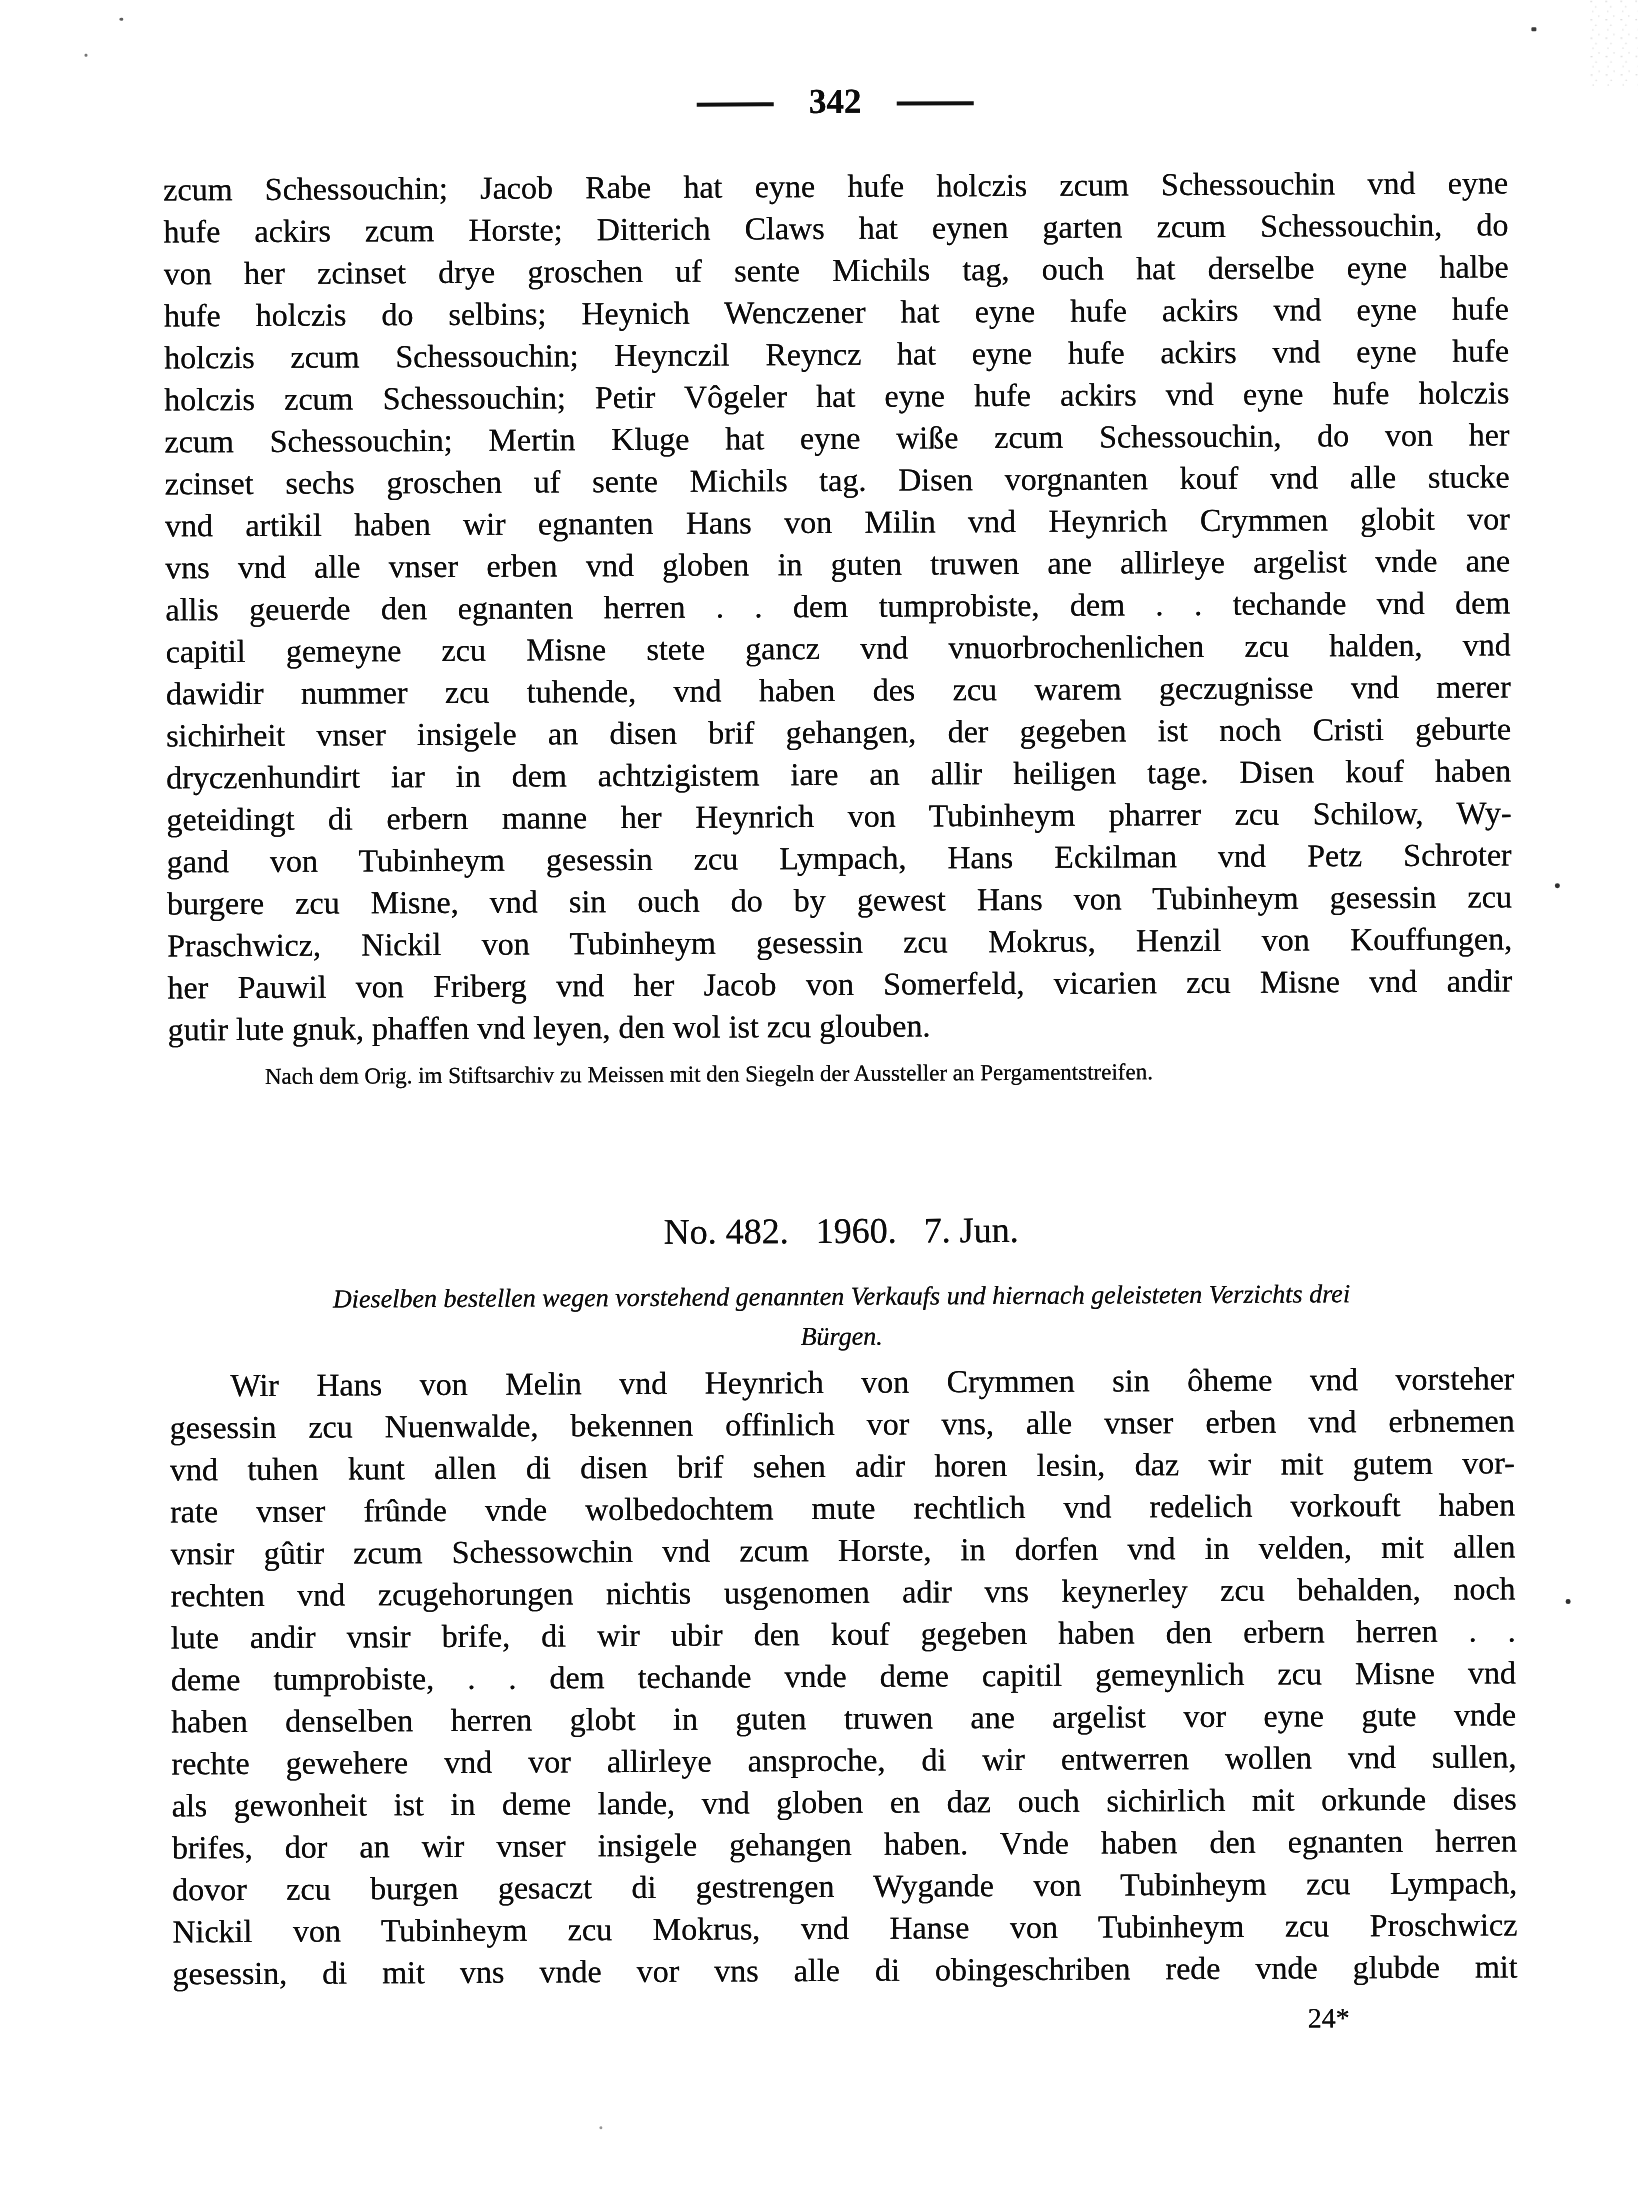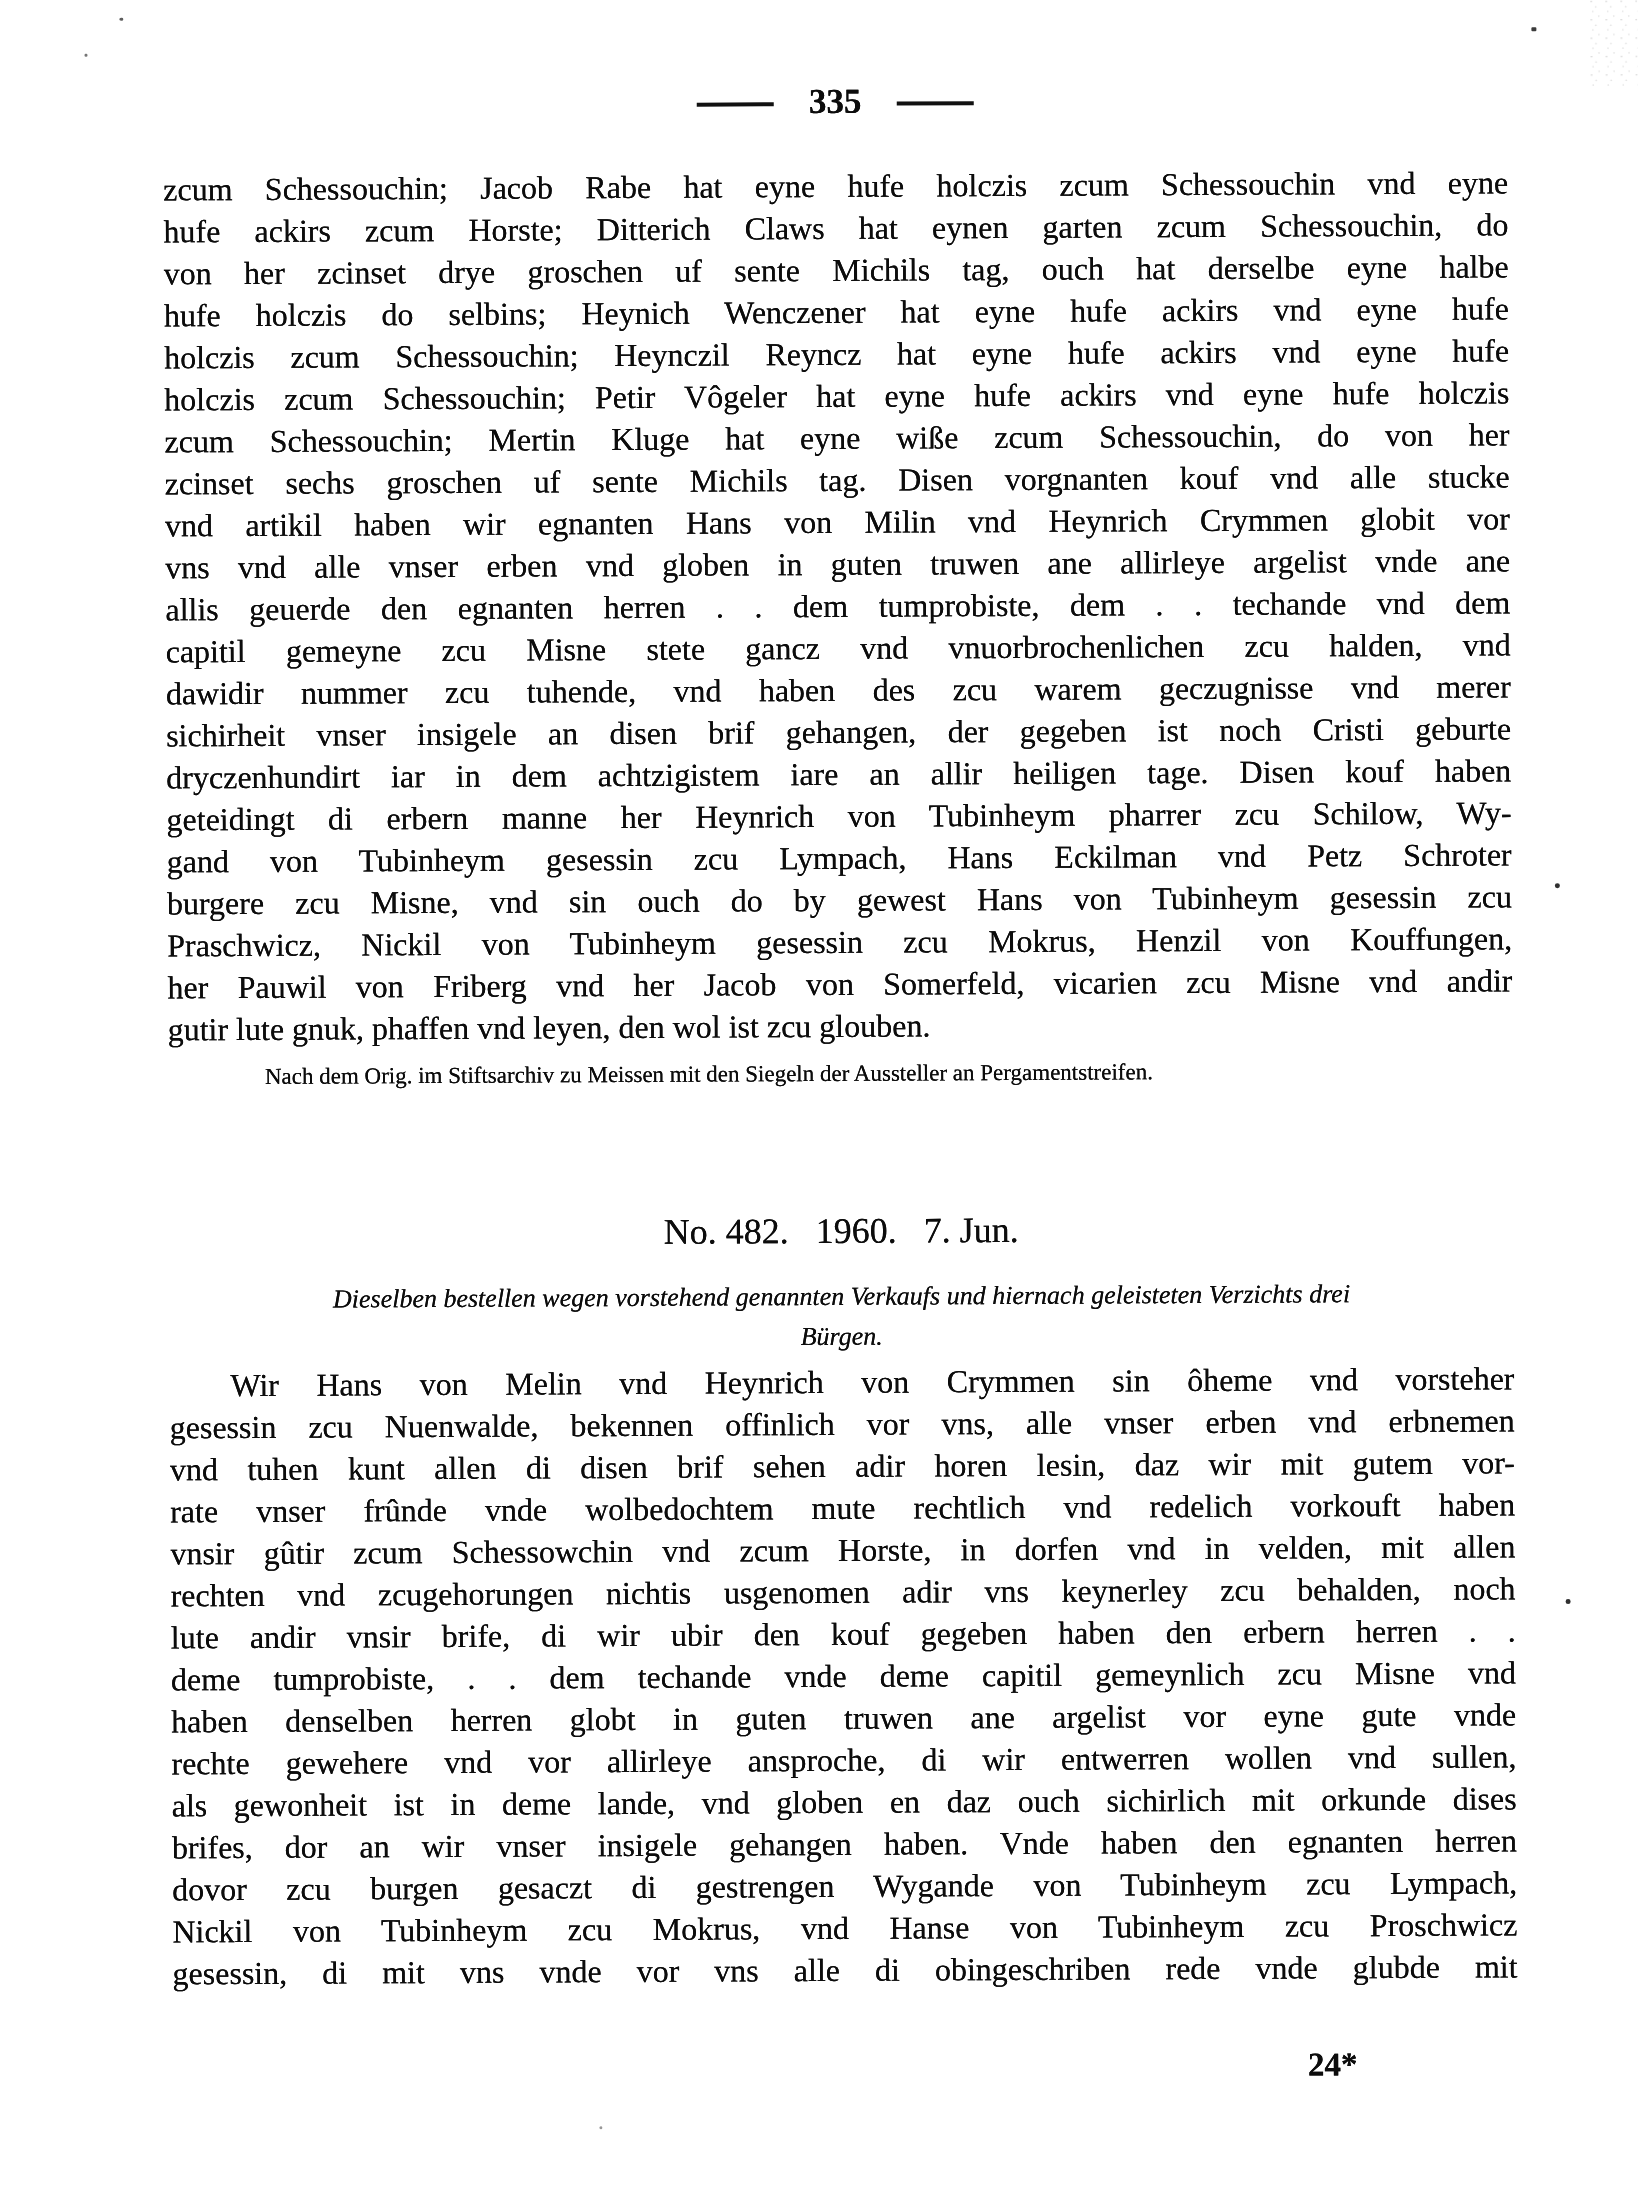--- a/index.html
+++ b/index.html
@@ -58,23 +58,22 @@
     top: 1277px;
     font-style: italic;
     font-size: 26px; line-height: 40px;
     text-align: center;
     text-shadow: 0 0 0.3px currentColor;
   }
 
   
   .signature-mark {
     position: absolute; left: 1303px; top: 2005px;
-    font-size: 33px; font-weight: bold;
+    font-size: 28px; font-weight: normal;
     text-shadow: 0 0 0.5px currentColor;
-    margin-top: 44px;
   }
 
   
   .speck { position: absolute; background: #1a1a1a; border-radius: 50%; }
   .speck-a { left: 1537px; top: 31px;  width: 5.4px; height: 3.8px; opacity: .85; border-radius: 1.1px; }
   .speck-b { left: 1556px; top: 887px; width: 4.9px;  height: 4.9px; opacity: .9; }
   .speck-c { left: 1563px; top: 1603px; width: 4.9px;  height: 4.9px; opacity: .9; }
   .speck-d { left: 125px;  top: 14px;  width: 3.8px;  height: 3.3px; opacity: .7; }
   .speck-e { left: 90px;  top: 50px;  width: 2.7px;  height: 2.7px; opacity: .6; }
   .speck-f { left: 594px; top: 2125px; width: 3.3px; height: 3.3px; opacity: .45; }
@@ -89,21 +88,21 @@
     opacity: .35;
   }
 </style>
 </head>
 <body>
 
 <div class="scan">
 
   <div class="measure running-head">
     <span class="head-rule"></span>
-    <span>335</span>
+    <span>342</span>
     <span class="head-rule"></span>
   </div>
 
   <div class="measure charter charter-1">
       <div class="jline">zcum Schessouchin; Jacob Rabe hat eyne hufe holczis zcum Schessouchin vnd eyne</div>
       <div class="jline">hufe ackirs zcum Horste; Ditterich Claws hat eynen garten zcum Schessouchin, do</div>
       <div class="jline">von her zcinset drye groschen uf sente Michils tag, ouch hat derselbe eyne halbe</div>
       <div class="jline">hufe holczis do selbins; Heynich Wenczener hat eyne hufe ackirs vnd eyne hufe</div>
       <div class="jline">holczis zcum Schessouchin; Heynczil Reyncz hat eyne hufe ackirs vnd eyne hufe</div>
       <div class="jline">holczis zcum Schessouchin; Petir Vôgeler hat eyne hufe ackirs vnd eyne hufe holczis</div>

